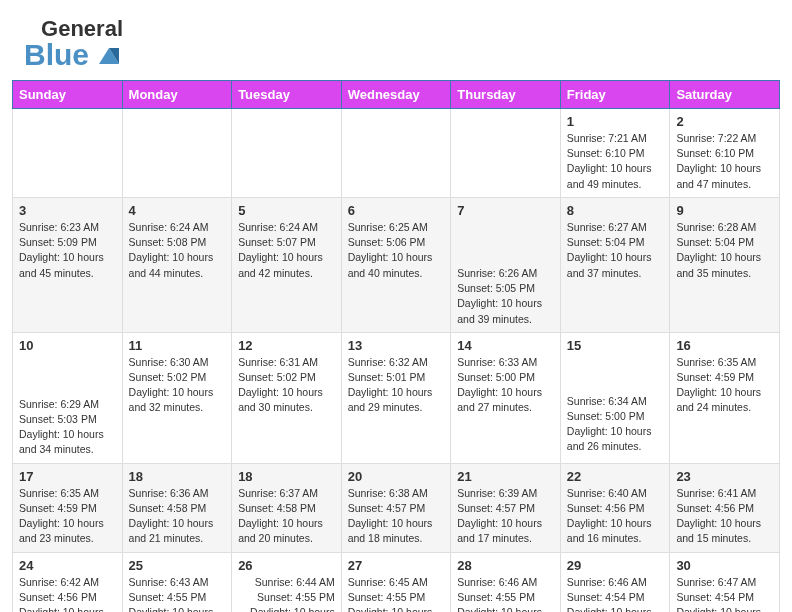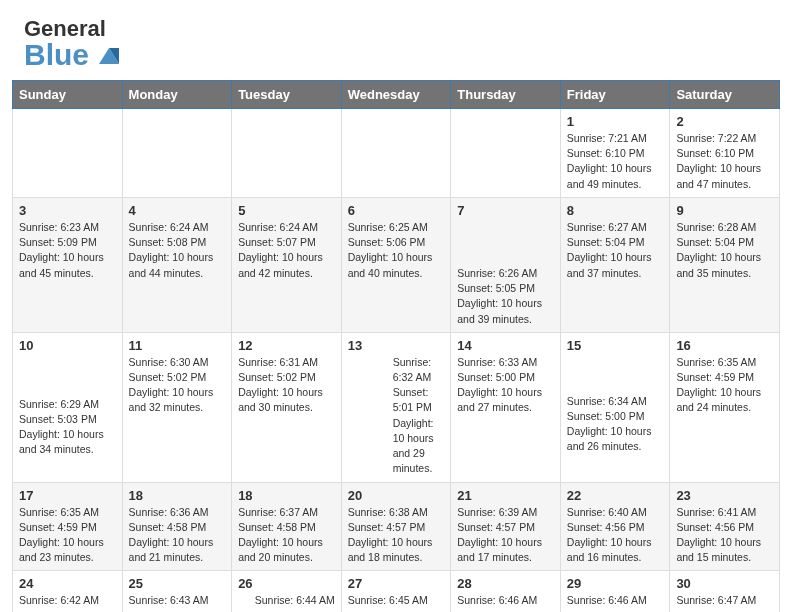--- a/index.html
+++ b/index.html
@@ -35,21 +35,21 @@
     }
     .calendar-container {
       padding: 0 12px 12px 12px;
     }
     table {
       width: 100%;
       border-collapse: collapse;
       table-layout: fixed;
     }
     thead tr th {
-      background: #737373;
+      background: #d946ef;
       color: #fff;
       font-size: 13px;
       font-weight: bold;
       padding: 6px 6px;
       text-align: left;
       border: 1px solid #3a7ab0;
     }
     tbody tr td {
       vertical-align: top;
       border: 1px solid #ddd;
@@ -75,21 +75,21 @@
     }
     .empty-cell {
       background: #fff !important;
     }
   </style>
 </head>
 <body>
 
 <div class="header">
   <div class="logo">
-    <div style="display:flex;align-items:center;gap:4px;">
+    <div style="display:flex;align-items:center;gap:4px;text-align:right;">
       <div style="display:flex;flex-direction:column;line-height:1;">
         <span style="font-size:22px;font-weight:bold;color:#333;">General</span>
         <div style="display:flex;align-items:center;gap:2px;">
           <span style="font-size:30px;font-weight:bold;color:#4a90c4;">Blue</span>
           <svg width="32" height="22" viewBox="0 0 32 22">
             <polygon points="8,20 18,4 28,20" fill="#4a90c4"></polygon>
             <polygon points="18,4 28,20 28,4" fill="#2a6a9a"></polygon>
           </svg>
         </div>
       </div>
@@ -204,21 +204,21 @@
           </td>
           <td>
             <span class="day-number">12</span>
             <div class="day-info" style="white-space: pre-line;">Sunrise: 6:31 AM
 Sunset: 5:02 PM
 Daylight: 10 hours
 and 30 minutes.</div>
           </td>
           <td>
             <span class="day-number">13</span>
-            <div class="day-info" style="white-space: pre-line; margin-left: 45px;">Sunrise: 6:32 AM
+            <div class="day-info" style="white-space: pre-line;">Sunrise: 6:32 AM
 Sunset: 5:01 PM
 Daylight: 10 hours
 and 29 minutes.</div>
           </td>
           <td>
             <span class="day-number">14</span>
             <div class="day-info" style="white-space: pre-line;">Sunrise: 6:33 AM
 Sunset: 5:00 PM
 Daylight: 10 hours
 and 27 minutes.</div>

